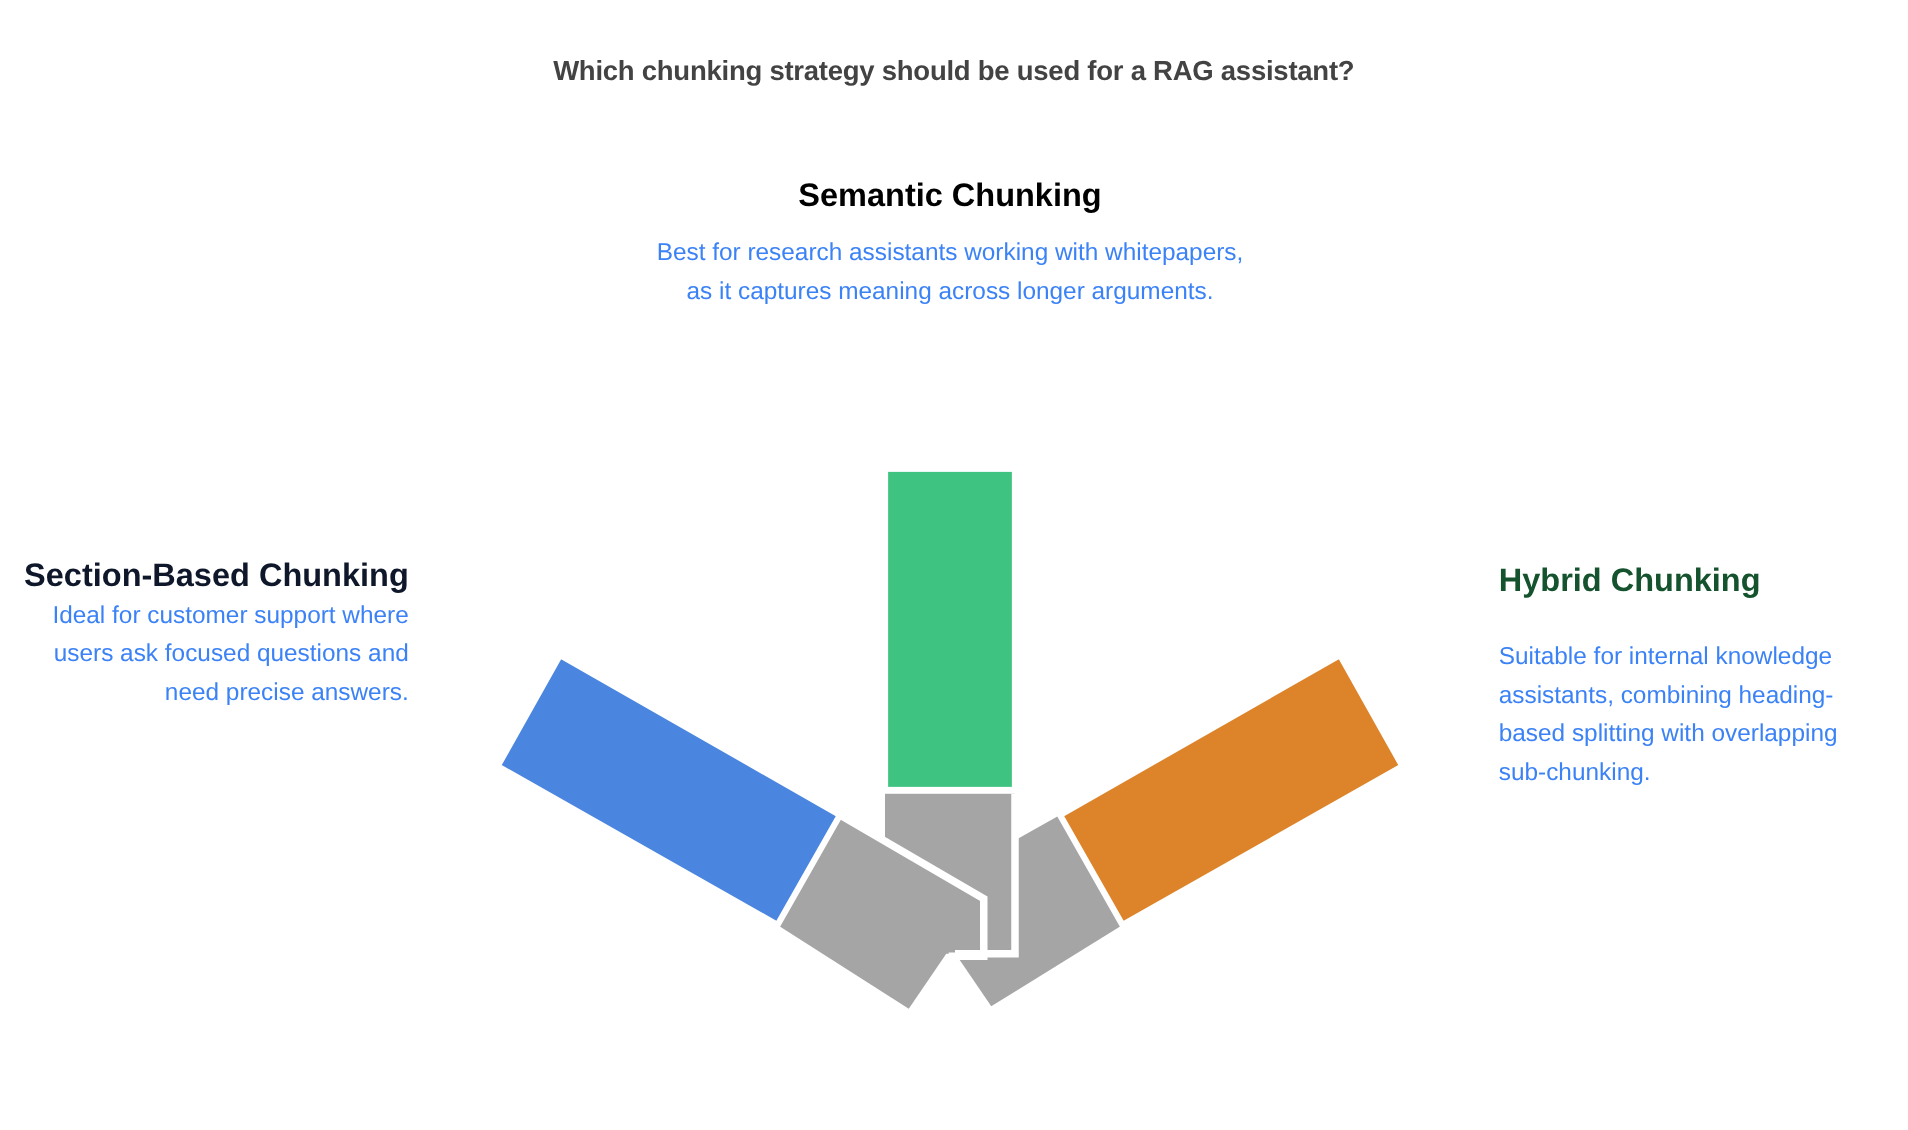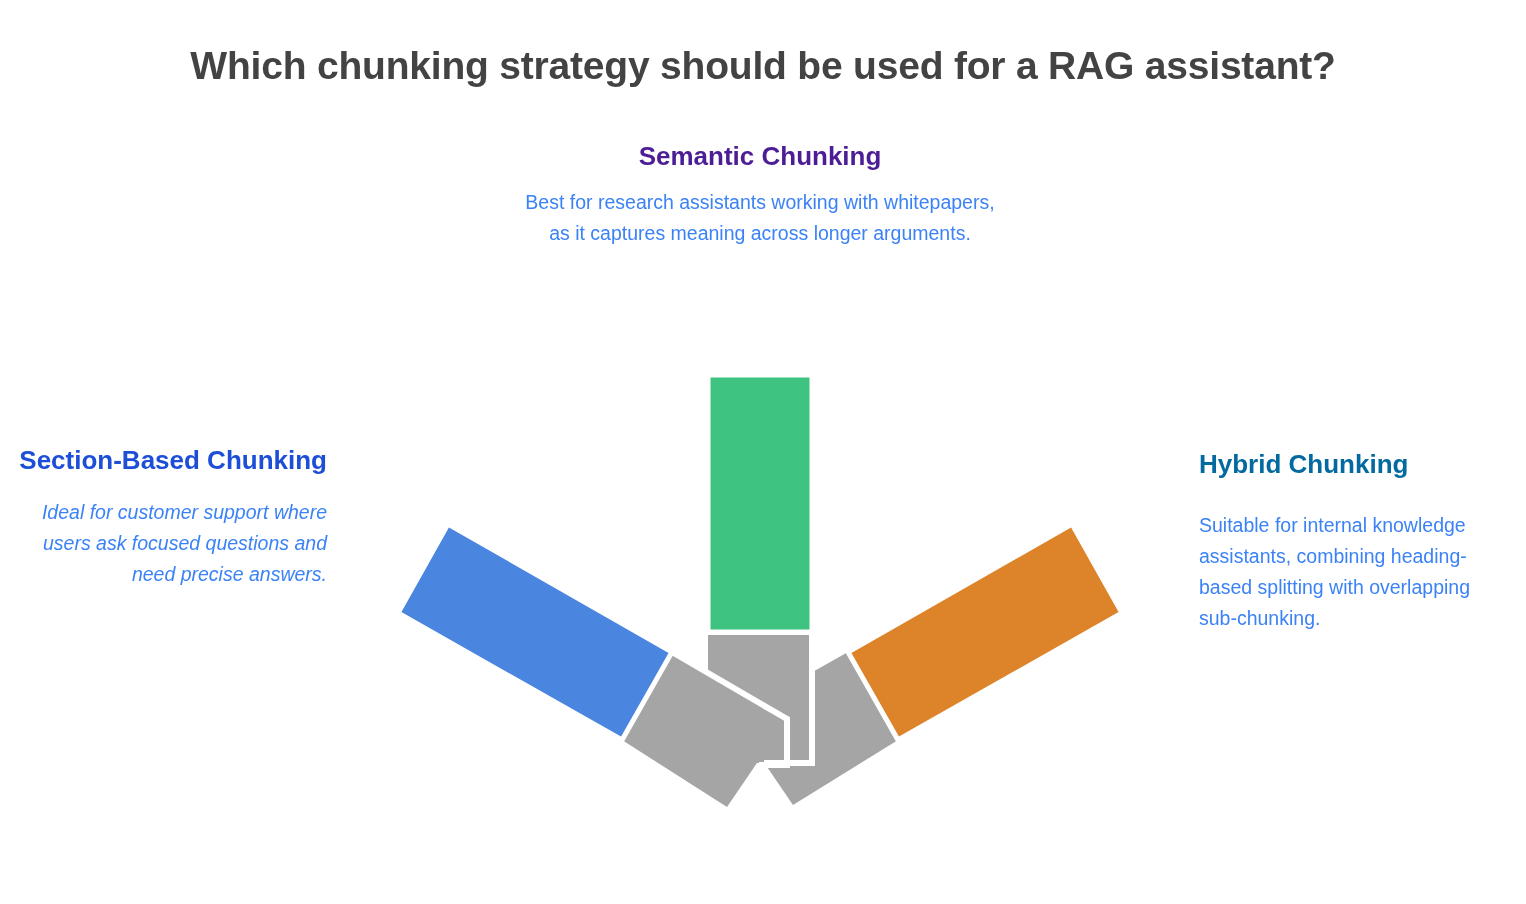--- a/index.html
+++ b/index.html
@@ -23,21 +23,21 @@
     height: 904px;
   }
 
   
   #page-title {
     position: absolute;
     left: 0;
     top: 44px;
     width: 1526px;
     text-align: center;
-    font-size: 39px;
+    font-size: 22px;
     font-weight: bold;
     color: #434343;
     letter-spacing: -0.2px;
   }
 
   
   .block-heading {
     font-weight: bold;
     font-size: 26px;
     line-height: 33px;
@@ -51,43 +51,43 @@
   }
 
   
   #semantic-block {
     position: absolute;
     left: 513px;
     top: 140px;
     width: 494px;
     text-align: center;
   }
-  #semantic-block .block-heading { color: #4c1d95; }
+  #semantic-block .block-heading { color: #000000; }
   #semantic-block .block-body { margin-top: 14px; }
 
   
   #section-block {
     position: absolute;
     left: 10px;
     top: 444px;
     width: 317px;
     text-align: right;
   }
-  #section-block .block-heading { color: #1d4ed8; }
-  #section-block .block-body { margin-top: 20px; font-style: italic; }
+  #section-block .block-heading { color: #0f172a; }
+  #section-block .block-body { margin-top: 0; }
 
   
   #hybrid-block {
     position: absolute;
     left: 1199px;
     top: 448px;
     width: 312px;
     text-align: left;
   }
-  #hybrid-block .block-heading { color: #0369a1; }
+  #hybrid-block .block-heading { color: #14532d; }
   #hybrid-block .block-body { margin-top: 29px; }
 
   
   #chevron-graphic {
     position: absolute;
     left: 0;
     top: 0;
     width: 1526px;
     height: 904px;
     pointer-events: none;

